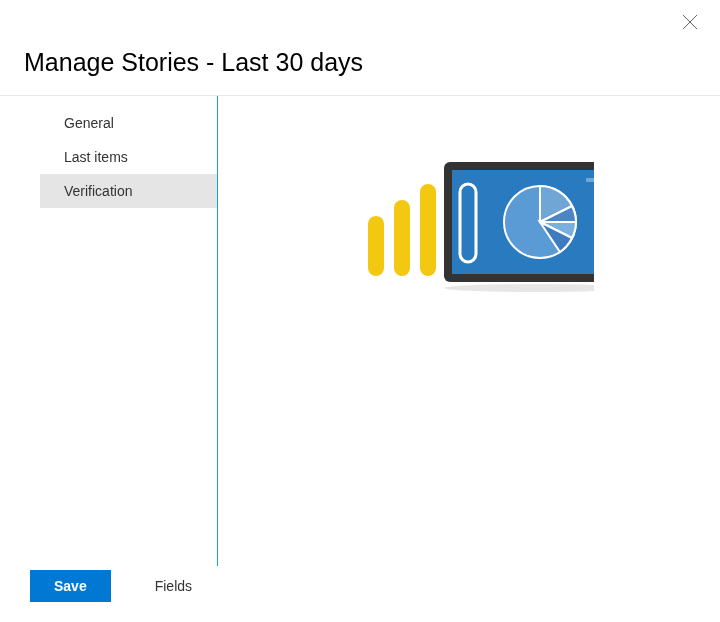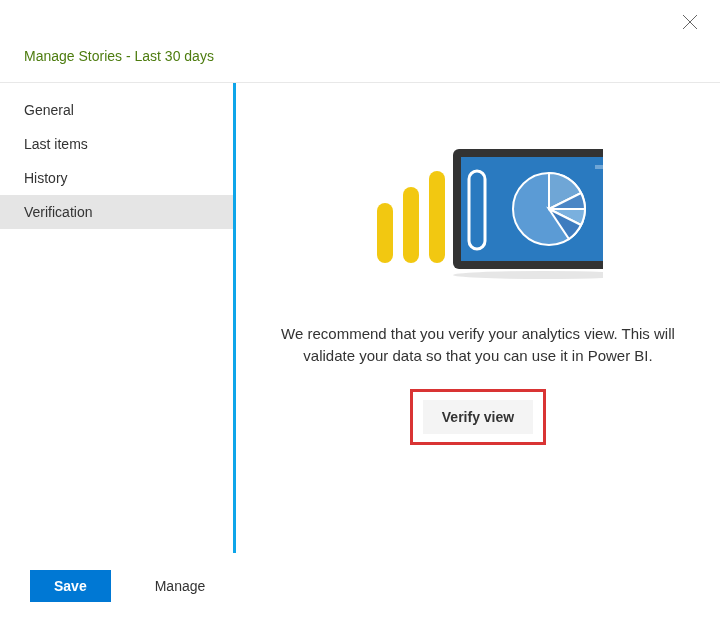--- a/index.html
+++ b/index.html
@@ -24,36 +24,37 @@
       cursor: pointer;
     }
     .close-btn svg {
       width: 100%;
       height: 100%;
     }
     .header {
       padding: 48px 24px 18px 24px;
     }
     .title {
-      font-size: 14px;
+      font-size: 25px;
       font-weight: 300;
-      color: #4d7c0f;
+      color: #000000;
     }
     .divider {
       border: none;
       border-top: 1px solid #e8e8e8;
     }
     .content-area {
       display: flex;
       height: 470px;
     }
     .sidebar {
-      width: 236px;
-      border-right: 3px solid #0ea5e9;
+      width: 218px;
+      border-right: 1px solid #0ea5e9;
       padding-top: 10px;
+      padding-left: 40px;
     }
     .sidebar-item {
       padding: 9px 24px;
       font-size: 14px;
       color: #333;
       cursor: pointer;
     }
     .sidebar-item.active {
       background: #e5e5e5;
     }
@@ -135,23 +136,20 @@
 <hr class="divider">
 
 <div class="content-area">
   <nav class="sidebar">
     <div class="sidebar-item">
       <span>General</span>
     </div>
     <div class="sidebar-item">
       <span>Last items</span>
     </div>
-    <div class="sidebar-item">
-      <span>History</span>
-    </div>
     <div class="sidebar-item active">
       <span>Verification</span>
     </div>
   </nav>
 
   <div class="main">
     <div class="illustration">
       <svg width="250" height="140" viewBox="0 0 250 140">
 
         <rect x="24" y="60" width="16" height="60" rx="8" fill="#f2c811"></rect>
@@ -168,24 +166,20 @@
         <circle cx="196" cy="66" r="36" fill="#5b9bd5" stroke="#fff" stroke-width="2"></circle>
         <path d="M196 66 L196 30 A36 36 0 0 1 228 50 Z" fill="#6fa6d6" stroke="#fff" stroke-width="2"></path>
         <path d="M196 66 L228 50 A36 36 0 0 1 232 66 Z" fill="#4a86c5" stroke="#fff" stroke-width="2"></path>
         <path d="M196 66 L232 66 A36 36 0 0 1 228 82 Z" fill="#7ab0de" stroke="#fff" stroke-width="2"></path>
         <path d="M196 66 L228 82 A36 36 0 0 1 216 96 Z" fill="#3e7cbf" stroke="#fff" stroke-width="2"></path>
 
         <ellipse cx="190" cy="132" rx="90" ry="4" fill="#e6e6e6"></ellipse>
       </svg>
     </div>
 
-    <p class="message">We recommend that you verify your analytics view. This will validate your data so that you can use it in Power BI.</p>
 
-    <div class="verify-wrapper">
-      <button class="verify-btn">Verify view</button>
-    </div>
   </div>
 </div>
 
 <div class="footer">
   <button class="btn-primary">Save</button>
-  <button class="btn-secondary">Manage</button>
+  <button class="btn-secondary">Fields</button>
 </div>
 
 </body></html>

